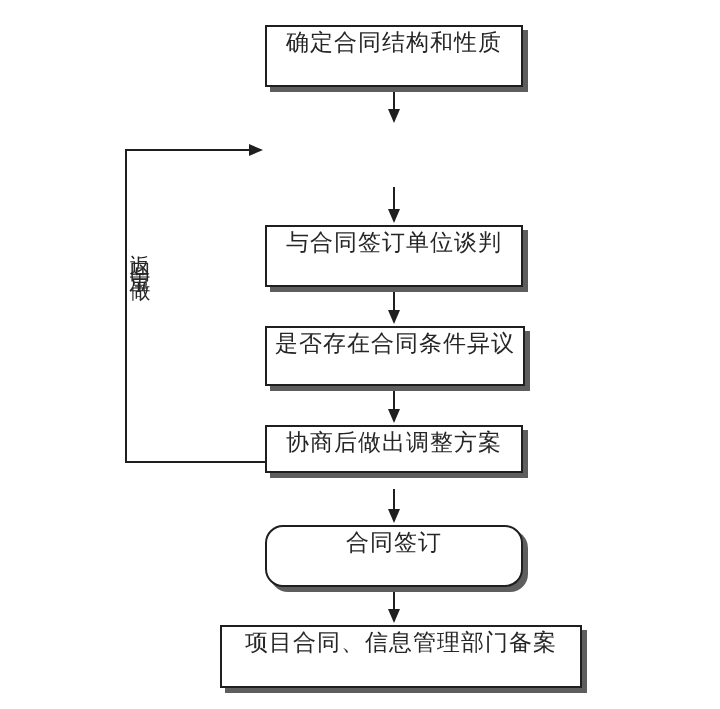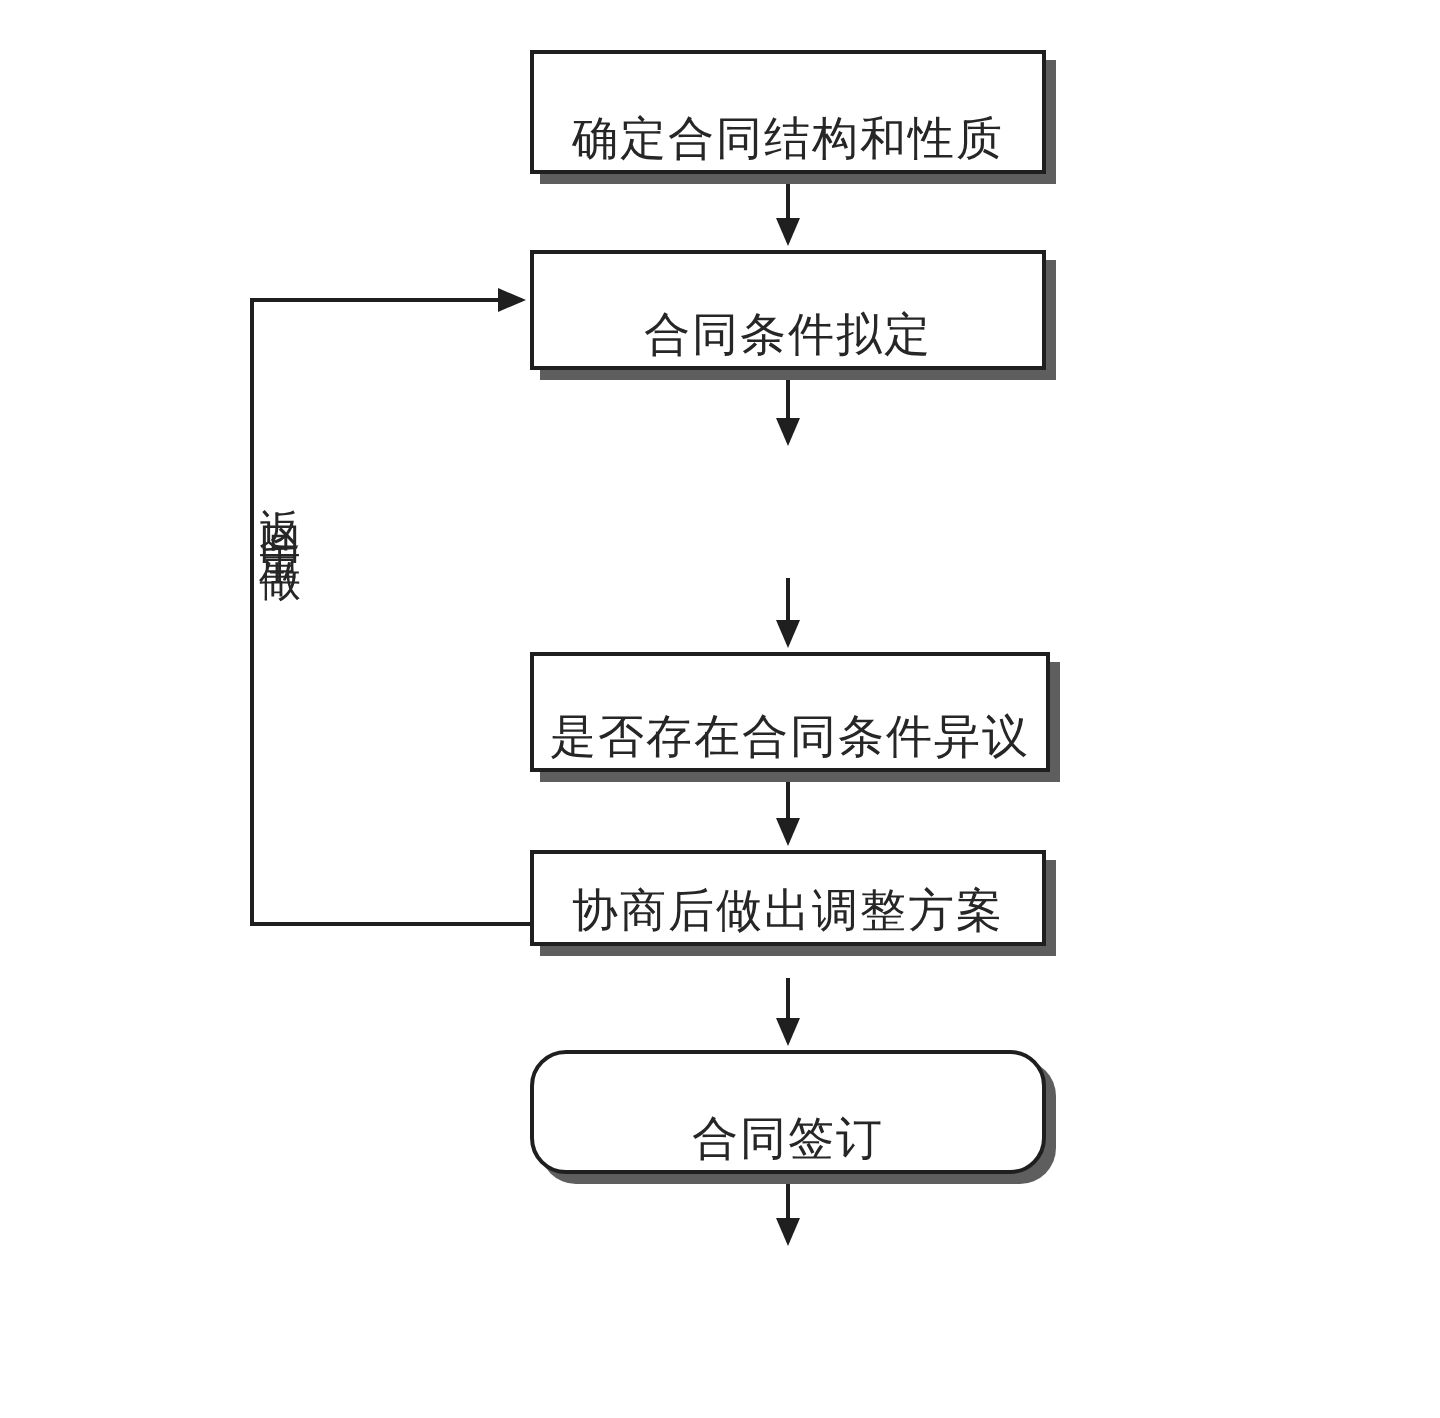--- a/index.html
+++ b/index.html
@@ -22,21 +22,21 @@
     width: 720px;
     height: 709px;
   }
   .flow-node {
     position: absolute;
     box-sizing: border-box;
     background: #ffffff;
     border: 2px solid #1f1f1f;
     box-shadow: 5px 5px 0 0 #5e5e5e;
     display: flex;
-    align-items: flex-end;
+    align-items: flex-start;
     justify-content: center;
     font-size: 23px;
     color: #262626;
     letter-spacing: 1px;
     white-space: nowrap;
   }
   .node-1 { left: 265px; top: 25px;  width: 258px; height: 62px; }
   .node-2 { left: 265px; top: 125px; width: 258px; height: 60px; }
   .node-3 { left: 265px; top: 225px; width: 258px; height: 62px; }
   .node-4 { left: 265px; top: 326px; width: 260px; height: 60px; }
@@ -77,33 +77,36 @@
     <path class="edge" d="M394 388 L394 421" marker-end="url(#arrowhead)"></path>
     <path class="edge" d="M394 489 L394 521" marker-end="url(#arrowhead)"></path>
     <path class="edge" d="M394 589 L394 621" marker-end="url(#arrowhead)"></path>
     <path class="edge" d="M265 462 L126 462 L126 150 L261 150" marker-end="url(#arrowhead)"></path>
   </svg>
 
   <div class="flow-node node-1">
     <span>确定合同结构和性质</span>
   </div>
 
-  <div class="flow-node node-2">
-    <span>合同条件拟定</span>
+
+  <div class="flow-node node-3">
+    <span>与合同签订单位谈判</span>
   </div>
-
 
   <div class="flow-node node-4">
     <span>是否存在合同条件异议</span>
   </div>
 
   <div class="flow-node node-5">
     <span>协商后做出调整方案</span>
   </div>
 
   <div class="flow-node node-6">
     <span>合同签订</span>
   </div>
 
+  <div class="flow-node node-7">
+    <span>项目合同、信息管理部门备案</span>
+  </div>
 
   <div class="loop-label">返回重做</div>
 
 </div>
 
 </body></html>

